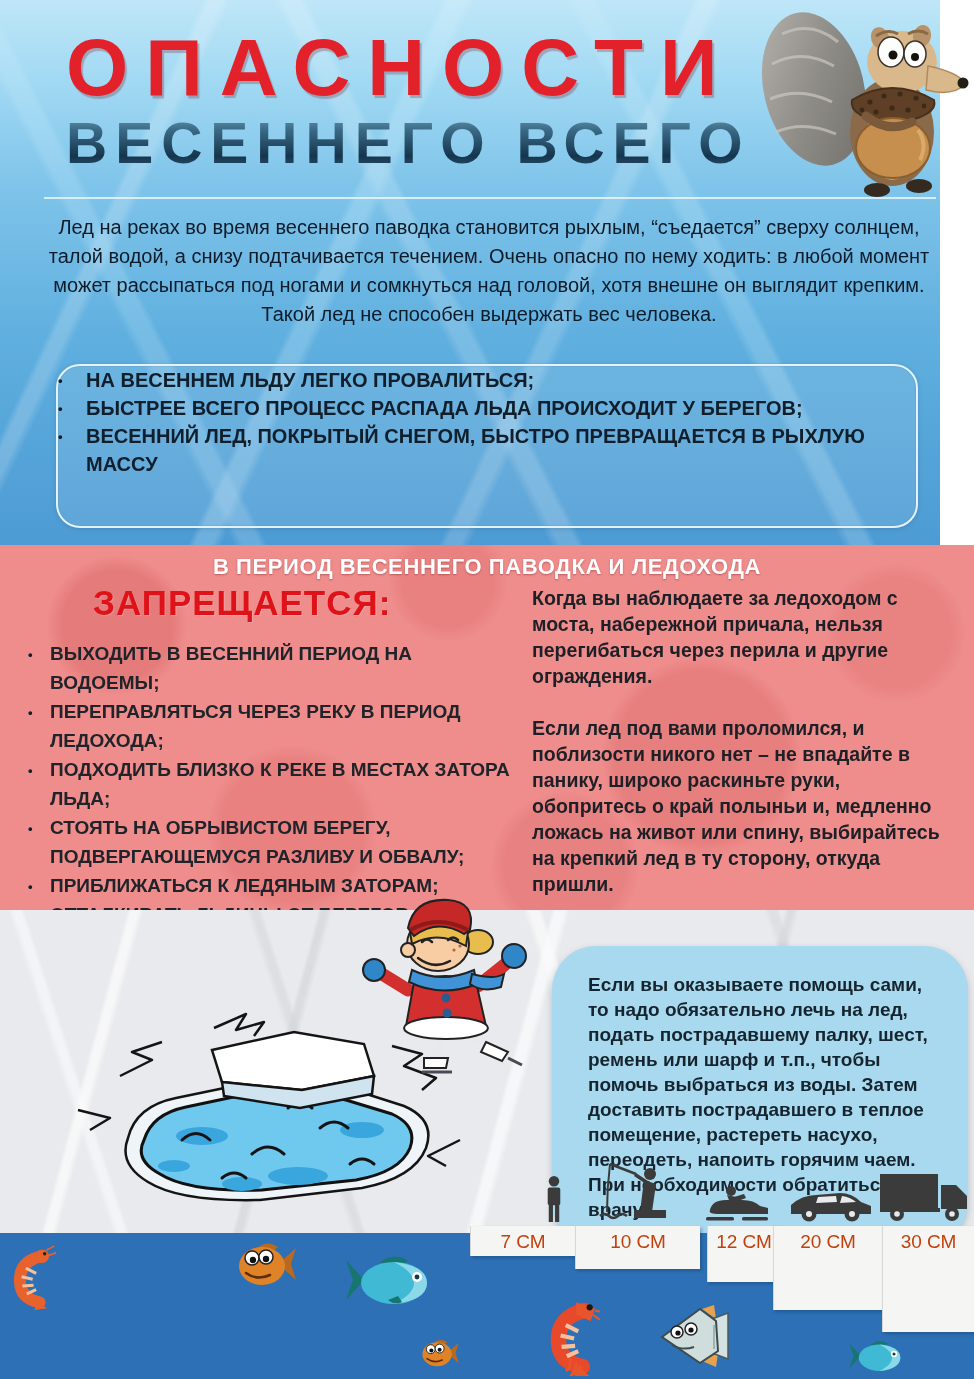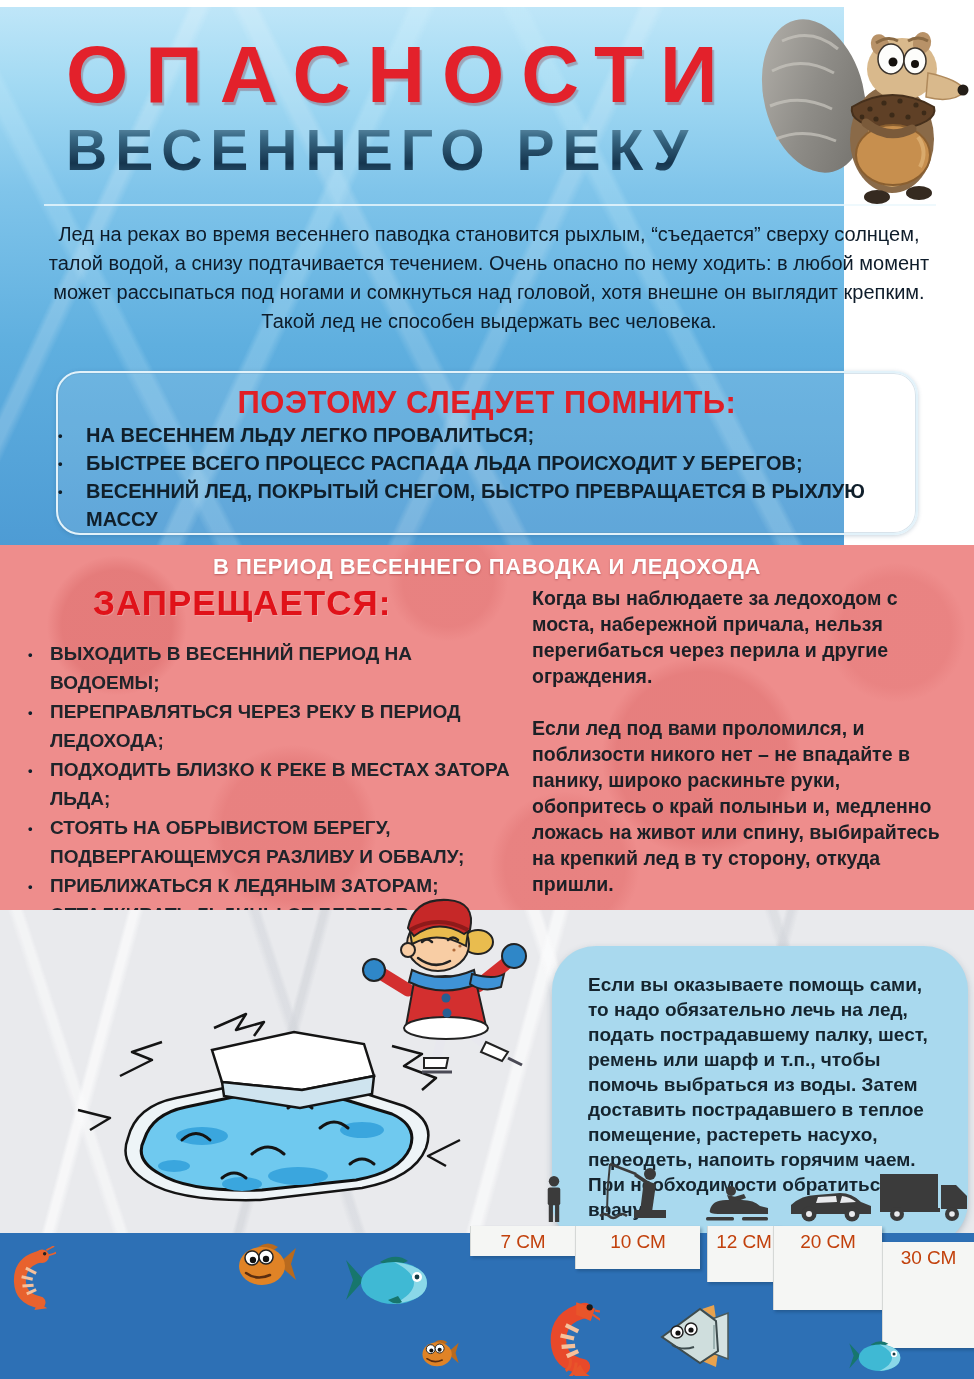--- a/index.html
+++ b/index.html
@@ -1,21 +1,21 @@
 <!DOCTYPE html>
 <html lang="ru"><head>
 <meta charset="utf-8">
 <style>
   html,body{margin:0;padding:0;background:#fff;}
   #poster{position:relative;width:974px;height:1379px;overflow:hidden;
           font-family:"Liberation Sans",sans-serif;}
   #poster *{box-sizing:border-box;}
 
   
-  .section-top{position:absolute;left:0;top:7px;width:844px;height:545px;
+  .section-top{position:absolute;left:0;top:0;width:940px;height:545px;
     background:linear-gradient(180deg,#bfe6f8 0%,#a3daf3 14%,#7fc4ea 34%,#5fafdf 62%,#4d9bd4 100%);}
   .section-top .ice-streaks{position:absolute;inset:0;opacity:.55;
     background:
       linear-gradient(115deg,transparent 0 17%,rgba(255,255,255,.35) 17.6% 18.6%,transparent 19.4% 37%,rgba(225,248,255,.4) 37.6% 39%,transparent 39.8% 58%,rgba(255,255,255,.3) 58.6% 59.8%,transparent 60.6%),
       linear-gradient(243deg,transparent 0 28%,rgba(210,242,252,.4) 28.6% 30%,transparent 30.8% 52%,rgba(255,255,255,.3) 52.6% 54%,transparent 54.8% 78%,rgba(215,244,255,.35) 78.6% 80%,transparent 80.8%);}
   .main-title{position:absolute;left:66px;top:22px;width:700px;
     font-size:80px;font-weight:bold;letter-spacing:17px;color:#e3212b;white-space:nowrap;
     text-shadow:2px 3px 1px rgba(125,35,45,.3);}
   .sub-title{position:absolute;left:66px;top:110px;width:720px;
     font-size:57px;font-weight:bold;letter-spacing:8px;color:#26516f;white-space:nowrap;
@@ -79,34 +79,34 @@
   .section-water{position:absolute;left:0;top:1233px;width:974px;height:146px;background:#2d70b5;}
   .safe-title{position:absolute;left:62px;top:1296px;color:#fff;font-weight:bold;
     font-size:31px;line-height:37px;letter-spacing:.5px;z-index:4;}
   .step-block{position:absolute;background:#f5f6f4;z-index:3;
     border-left:1px solid #d5d8d6;box-shadow:2px 2px 3px rgba(15,40,65,.3);}
   .step-block span{display:block;text-align:center;margin-top:5px;font-size:19px;color:#c2410c;}
   .b1{left:470px;top:1226px;width:105px;height:30px;}
   .b2{left:575px;top:1226px;width:125px;height:43px;}
   .b3{left:700px;top:1226px;width:73px;height:56px;margin-left:7px;}
   .b4{left:773px;top:1226px;width:109px;height:84px;}
-  .b5{left:882px;top:1226px;width:92px;height:106px;margin-top:16px;}
+  .b5{left:882px;top:1226px;width:92px;height:106px;}
   .fish{position:absolute;z-index:5;}
 
   .cartoon{position:absolute;z-index:6;}
 </style>
 </head>
 <body>
 
 <div id="poster">
 
   <div class="section-top">
     <div class="ice-streaks"></div>
     <div class="main-title">ОПАСНОСТИ</div>
-    <div class="sub-title">ВЕСЕННЕГО РЕКУ</div>
+    <div class="sub-title">ВЕСЕННЕГО ВСЕГО</div>
 
     <svg class="cartoon" style="left:742px;top:4px;" width="232" height="196" viewBox="0 0 232 196">
       <defs>
         <linearGradient id="tailg" x1="0" y1="0" x2="1" y2="1">
           <stop offset="0" stop-color="#b7b4ae"></stop>
             <stop offset="0.5" stop-color="#8e8c87"></stop>
             <stop offset="1" stop-color="#6f6d68"></stop>
         </linearGradient>
       </defs>
       <ellipse cx="72" cy="85" rx="50" ry="78" fill="url(#tailg)" transform="rotate(-14 72 85)"></ellipse>
@@ -139,21 +139,20 @@
       </g>
       <ellipse cx="151" cy="144" rx="37" ry="30" fill="#c78f4e" stroke="#8a5f30" stroke-width="2"></ellipse>
       <path d="M124,112 Q146,130 170,118" stroke="#7a5a3a" stroke-width="9" fill="none" stroke-linecap="round"></path>
       <path d="M176,126 q10,14 2,30" stroke="#ddb074" stroke-width="4" fill="none" opacity=".8"></path>
     </svg>
 
     <div class="top-divider"></div>
     <div class="intro-text">Лед на реках во время весеннего паводка становится рыхлым, “съедается” сверху солнцем, талой водой, а снизу подтачивается течением. Очень опасно по нему ходить: в любой момент может рассыпаться под ногами и сомкнуться над головой, хотя внешне он выглядит крепким. Такой лед не способен выдержать вес человека.</div>
 
     <div class="remember-box">
-      <div class="remember-title">ПОЭТОМУ СЛЕДУЕТ ПОМНИТЬ:</div>
       <ul class="plain remember-list">
         <li>НА ВЕСЕННЕМ ЛЬДУ ЛЕГКО ПРОВАЛИТЬСЯ;</li>
         <li>БЫСТРЕЕ ВСЕГО ПРОЦЕСС РАСПАДА ЛЬДА ПРОИСХОДИТ У БЕРЕГОВ;</li>
         <li>ВЕСЕННИЙ ЛЕД, ПОКРЫТЫЙ СНЕГОМ, БЫСТРО ПРЕВРАЩАЕТСЯ В РЫХЛУЮ МАССУ</li>
       </ul>
     </div>
   </div>
 
   <div class="section-red">
     <div class="mottle"></div>

